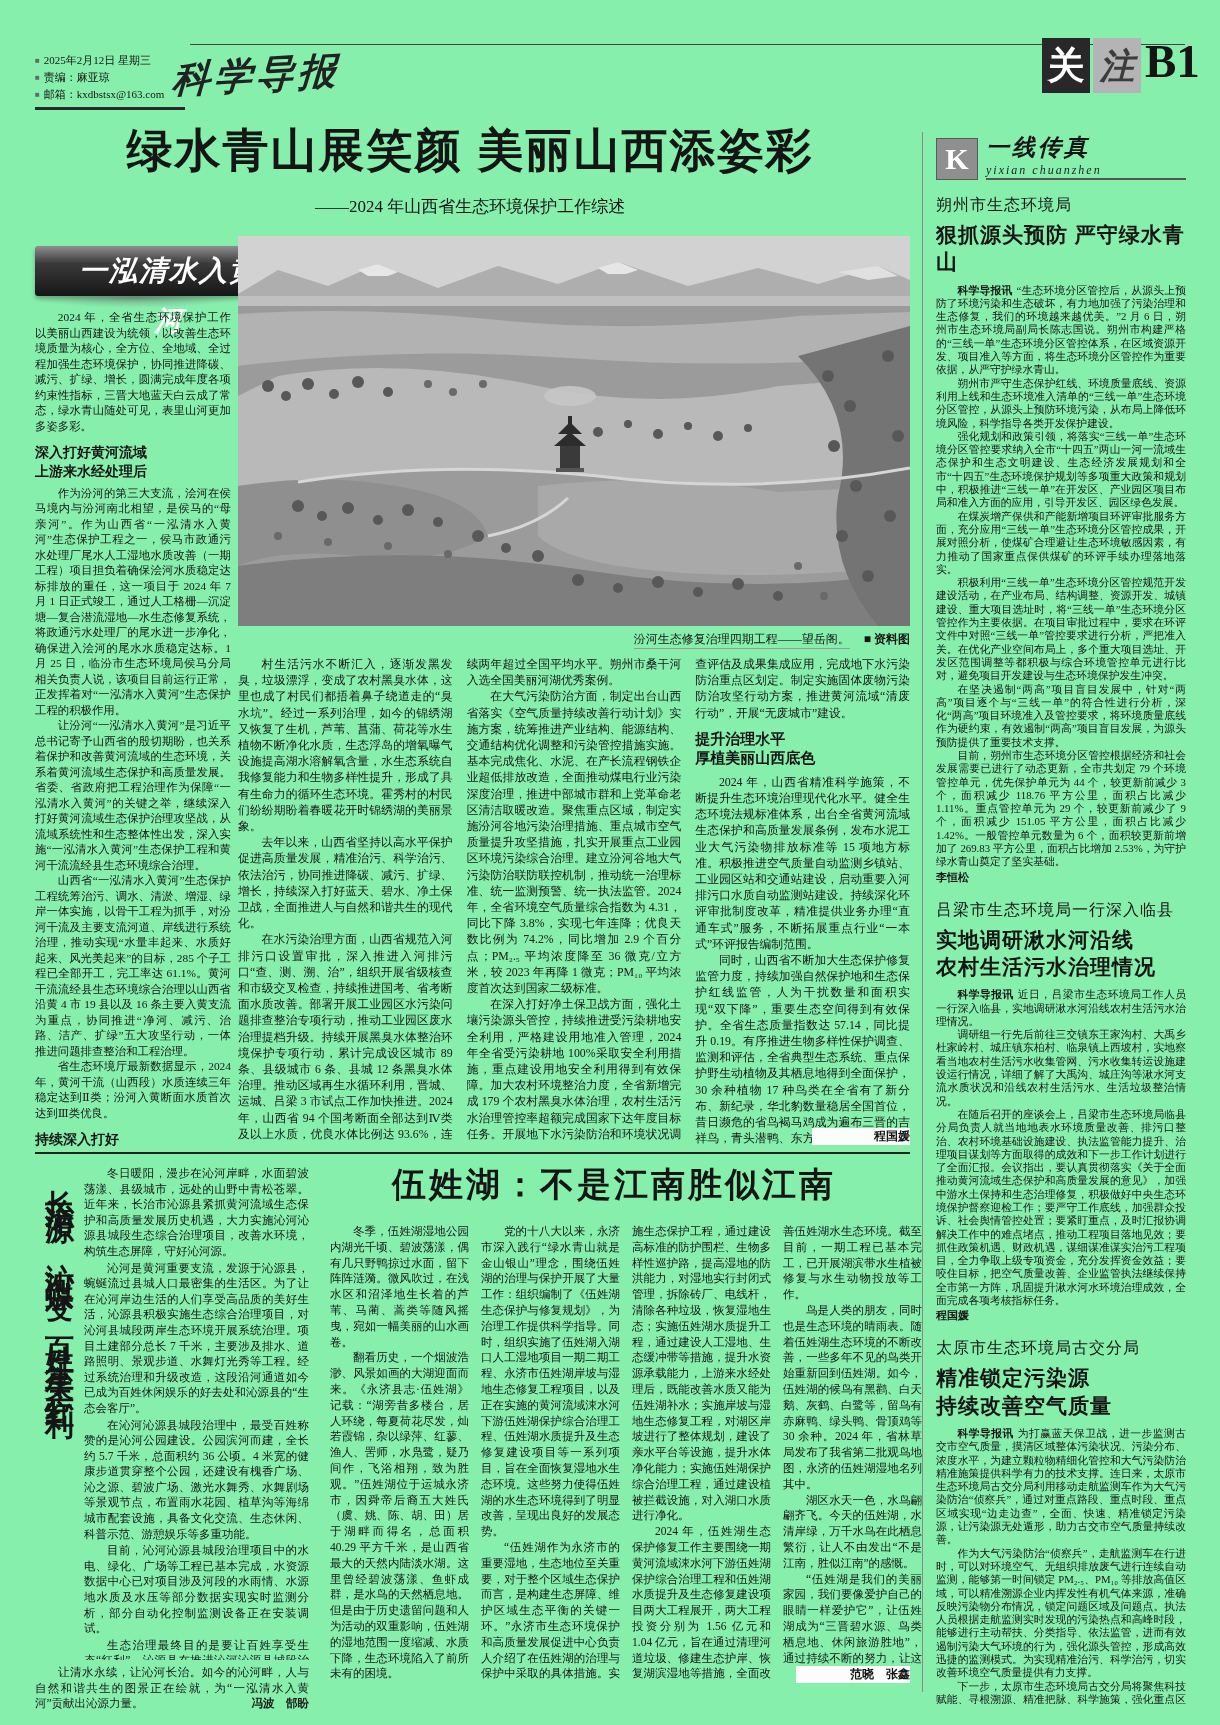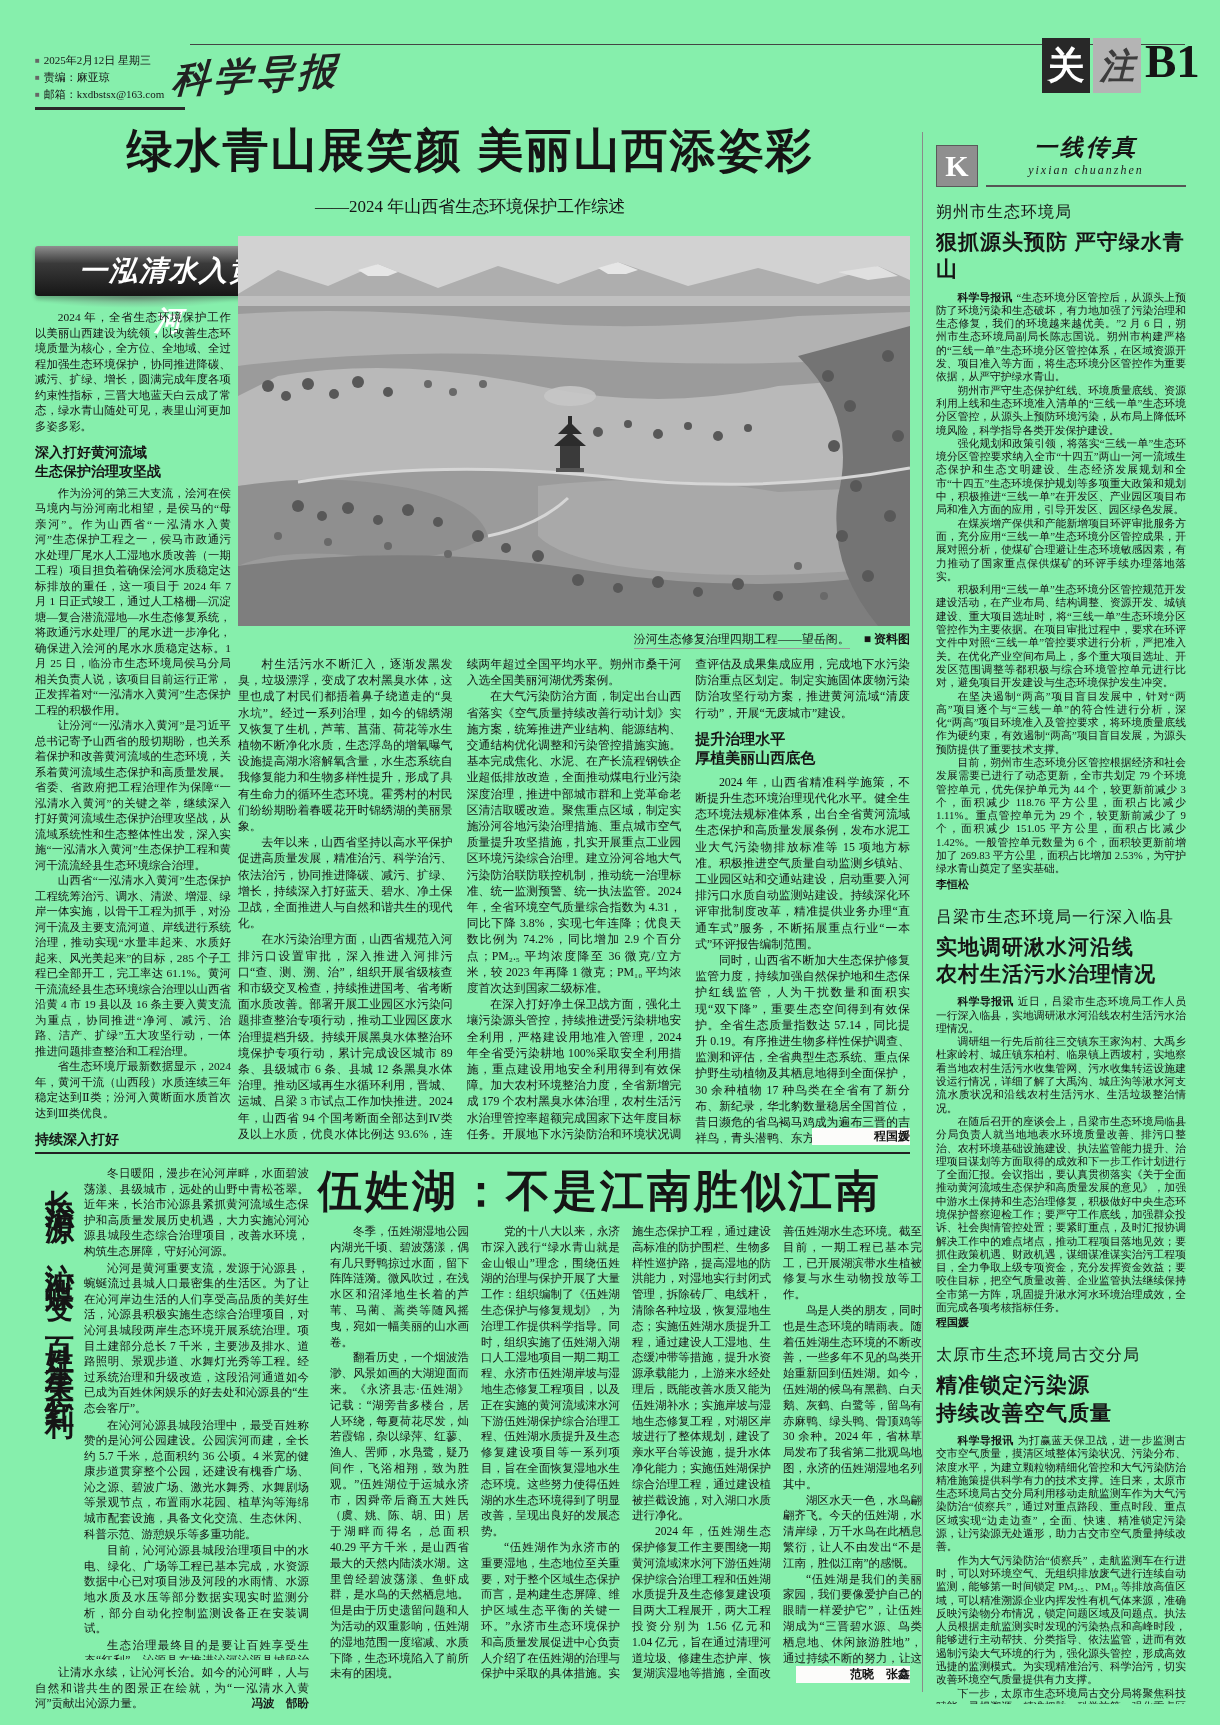--- a/index.html
+++ b/index.html
@@ -52,34 +52,34 @@
   .changzhi{left:35px;top:1166px;width:274px;}
   .cz-wrap{display:flex;gap:9px;}
   .cz-title{writing-mode:vertical-rl;text-orientation:upright;font-family:"Liberation Sans",sans-serif;
             font-weight:900;font-size:29px;line-height:1.1;letter-spacing:9px;height:494px;width:40px;}
   .cz-body{flex:1;height:494px;overflow:hidden;font-size:11.5px;line-height:15.6px;}
   .cz-body p{margin-bottom:1px;}
   .cz-last{margin-top:5px;font-size:11.5px;line-height:15.6px;}
   .cz-byline{float:right;font-weight:bold;}
 
   
-  .wx-headline{left:318px;top:1162px;width:592px;font-weight:900;
-               font-size:44px;letter-spacing:3px;}
+  .wx-headline{left:318px;top:1162px;width:592px;text-align:center;font-weight:900;
+               font-size:34px;letter-spacing:3px;}
   .wx-flow{left:330px;top:1224px;width:592px;height:462px;column-count:4;column-gap:12px;
            overflow:hidden;font-size:11.5px;line-height:15.8px;}
   .wx-byline{left:796px;top:1666px;width:114px;text-align:right;font-weight:bold;
              font-size:12px;background:#fcfcfa;}
 
   
   .divider-v{left:922px;top:132px;width:1px;height:1560px;background:#8a8a8a;}
   .sidebar{left:936px;top:132px;width:250px;height:1572px;overflow:hidden;}
   .sb-logo{display:flex;align-items:flex-end;gap:8px;}
   .k-box{width:40px;height:40px;background:#8f8f8f;border:1px solid #5a5a5a;color:#fff;
          font-weight:900;font-size:30px;line-height:40px;text-align:center;}
-  .sb-logo-text{flex:1;border-bottom:2px solid #555;padding-bottom:7px;text-align:center;}
+  .sb-logo-text{flex:1;border-bottom:2px solid #555;padding-bottom:0;}
   .sb-logo-title{font-family:"Liberation Sans",sans-serif;font-weight:900;font-style:italic;
                  font-size:23px;letter-spacing:3px;}
   .sb-logo-pinyin{font-style:italic;font-size:12px;letter-spacing:2px;color:#222;}
   .kicker{font-family:"Liberation Sans",sans-serif;font-size:16px;letter-spacing:1px;margin-top:15px;}
   .sb-headline{font-family:"Liberation Sans",sans-serif;font-weight:900;font-size:21px;
                line-height:1.3;letter-spacing:1px;margin:5px 0 8px;}
   .sb-body p{font-size:10.8px;line-height:13.3px;}
   .lead{font-weight:bold;font-family:"Liberation Sans",sans-serif;margin-right:4px;}
   .sb-byline{font-weight:bold;font-size:11px;margin-top:1px;}
 </style>
@@ -100,21 +100,21 @@
   <div class="abs sect-zhu sans">注</div>
   <div class="abs sect-b1">B1</div>
 
   <div class="abs headline sans">绿水青山展笑颜  美丽山西添姿彩</div>
   <div class="abs subtitle">——2024 年山西省生态环境保护工作综述</div>
   <div class="abs badge-smudge"></div>
   <div class="abs badge">一泓清水入黄河</div>
 
   <div class="abs leftcol">
     <p>2024 年，全省生态环境保护工作以美丽山西建设为统领，以改善生态环境质量为核心，全方位、全地域、全过程加强生态环境保护，协同推进降碳、减污、扩绿、增长，圆满完成年度各项约束性指标，三晋大地蓝天白云成了常态，绿水青山随处可见，表里山河更加多姿多彩。</p>
-    <h4><span>深入打好黄河流域</span><br><span>生态保护治理攻坚战</span></h4>
+    <h4><span>深入打好黄河流域</span><br><span>上游来水经处理后</span></h4>
     <p>作为汾河的第三大支流，浍河在侯马境内与汾河南北相望，是侯马的“母亲河”。作为山西省“一泓清水入黄河”生态保护工程之一，侯马市政通污水处理厂尾水人工湿地水质改善（一期工程）项目担负着确保浍河水质稳定达标排放的重任，这一项目于 2024 年 7 月 1 日正式竣工，通过人工格栅—沉淀塘—复合潜流湿地—水生态修复系统，将政通污水处理厂的尾水进一步净化，确保进入浍河的尾水水质稳定达标。1 月 25 日，临汾市生态环境局侯马分局相关负责人说，该项目目前运行正常，正发挥着对“一泓清水入黄河”生态保护工程的积极作用。</p>
     <p>让汾河“一泓清水入黄河”是习近平总书记寄予山西省的殷切期盼，也关系着保护和改善黄河流域的生态环境，关系着黄河流域生态保护和高质量发展。省委、省政府把工程治理作为保障“一泓清水入黄河”的关键之举，继续深入打好黄河流域生态保护治理攻坚战，从流域系统性和生态整体性出发，深入实施“一泓清水入黄河”生态保护工程和黄河干流流经县生态环境综合治理。</p>
     <p>山西省“一泓清水入黄河”生态保护工程统筹治污、调水、清淤、增湿、绿岸一体实施，以骨干工程为抓手，对汾河干流及主要支流河道、岸线进行系统治理，推动实现“水量丰起来、水质好起来、风光美起来”的目标，285 个子工程已全部开工，完工率达 61.1%。黄河干流流经县生态环境综合治理以山西省沿黄 4 市 19 县以及 16 条主要入黄支流为重点，协同推进“净河、减污、治路、洁产、扩绿”五大攻坚行动，一体推进问题排查整治和工程治理。</p>
     <p>省生态环境厅最新数据显示，2024 年，黄河干流（山西段）水质连续三年稳定达到Ⅱ类；汾河入黄断面水质首次达到Ⅲ类优良。</p>
     <h4><span>持续深入打好</span><br></h4>
 
   </div>
 
   <div class="abs photo">
     <svg width="672" height="390" viewBox="0 0 672 390" xmlns="http://www.w3.org/2000/svg">

